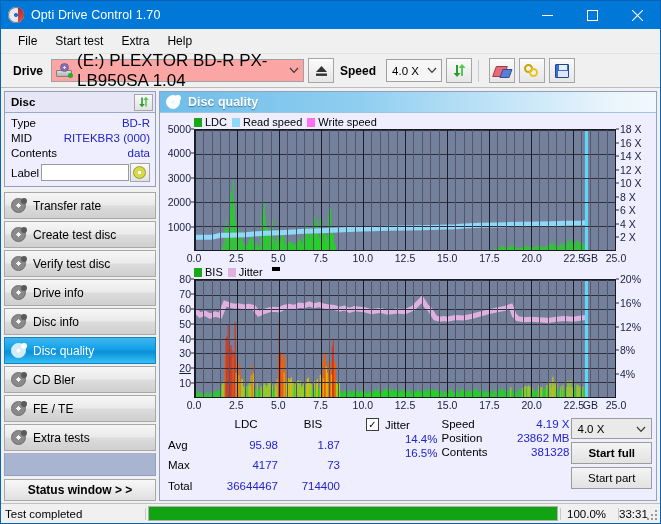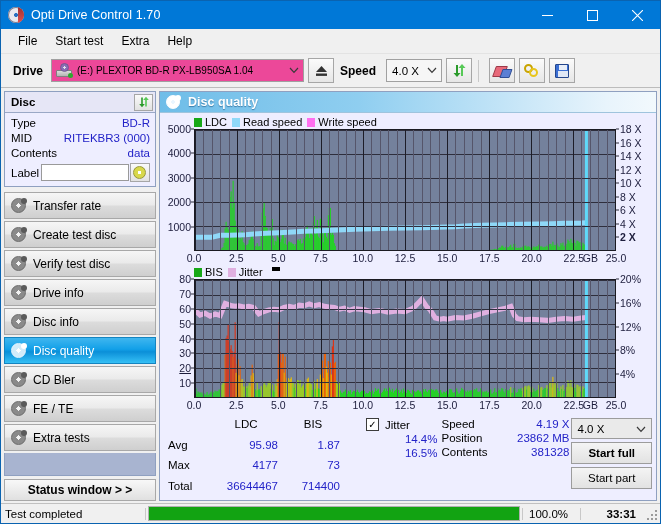--- a/index.html
+++ b/index.html
@@ -65,23 +65,23 @@
   .toolbar {
     height: 34px; min-height: 34px;
     background: #f0f0f0;
     display: flex; align-items: center;
     padding: 0 6px;
     border-bottom: 1px solid #bcbcbc;
   }
   .tb-label { font-size: 12px; font-weight: bold; color:#000; margin: 0 8px 0 6px; }
   .drive-combo {
     width: 253px; height: 23px;
-    background: #ec4899; border: 1px solid #a0a0a0;
+    background: #fca5a5; border: 1px solid #a0a0a0;
     display: flex; align-items: center;
-    font-size: 10px; color: #000;
+    font-size: 17px; color: #000;
     position: relative;
   }
   .drive-icon {
     width: 17px; height: 15px; margin: 0 4px 0 4px; position: relative; flex:none;
   }
   .drive-icon .d-body {
     position:absolute; left:0; bottom:1px; width:16px; height:7px;
     background: linear-gradient(180deg,#dcdcdc,#b4b4b4);
     border:1px solid #808080; border-radius:1px;
   }
@@ -320,21 +320,21 @@
     background: #f0f0f0;
     font-size: 11.5px; color: #000;
   }
   .sb-msg { width: 145px; padding-left: 4px; border-right:1px solid #c8c8c8; }
   .sb-prog {
     flex: 1; height: 15px; margin: 0 2px;
     border: 1px solid #b0b0b0; background: #fff; position: relative;
   }
   .sb-prog-fill { position:absolute; left:0; top:0; bottom:0; background:#12a312; }
   .sb-pct { width: 58px; text-align:left; padding-left:6px; border-left:1px solid #c8c8c8;}
-  .sb-time { width: 80px; text-align:right; padding-right:24px; border-left:1px solid #c8c8c8;font-weight:bold;}
+  .sb-time { width: 42px; text-align:right; padding-right:24px; border-left:1px solid #c8c8c8;}
   .grip { position:absolute; right:2px; bottom:2px; width:12px; height:12px; }
   .grip i { position:absolute; width:2px;height:2px;background:#9a9a9a; }
 </style>
 </head>
 <body>
 
 <div class="window">
 
   <div class="titlebar">
     <div class="title-icon"></div>
@@ -797,21 +797,21 @@
                 <div class="gridline-v" style="left: 86%;"></div>
                 <div class="gridline-v" style="left: 88%;"></div>
                 <div class="gridline-v major" style="left: 90%;"></div>
                 <div class="gridline-v" style="left: 92%;"></div>
                 <div class="gridline-v" style="left: 94%;"></div>
                 <div class="gridline-v" style="left: 96%;"></div>
                 <div class="gridline-v" style="left: 98%;"></div>
                 <div class="gridline-v major" style="left: 100%;"></div>
               </div>
             <div class="yaxis-r" id="c0-yr">
-                <div class="tick-r" style="top: 88.8889%; font-weight: bold;">2 X</div>
+                <div class="tick-r" style="top: 88.8889%;">2 X</div>
                 <div class="tick-mark-r" style="top: 88.8889%;"></div>
                 <div class="tick-r" style="top: 77.7778%;">4 X</div>
                 <div class="tick-mark-r" style="top: 77.7778%;"></div>
                 <div class="tick-r" style="top: 66.6667%;">6 X</div>
                 <div class="tick-mark-r" style="top: 66.6667%;"></div>
                 <div class="tick-r" style="top: 55.5556%;">8 X</div>
                 <div class="tick-mark-r" style="top: 55.5556%;"></div>
                 <div class="tick-r" style="top: 44.4444%;">10 X</div>
                 <div class="tick-mark-r" style="top: 44.4444%;"></div>
                 <div class="tick-r" style="top: 33.3333%;">12 X</div>

